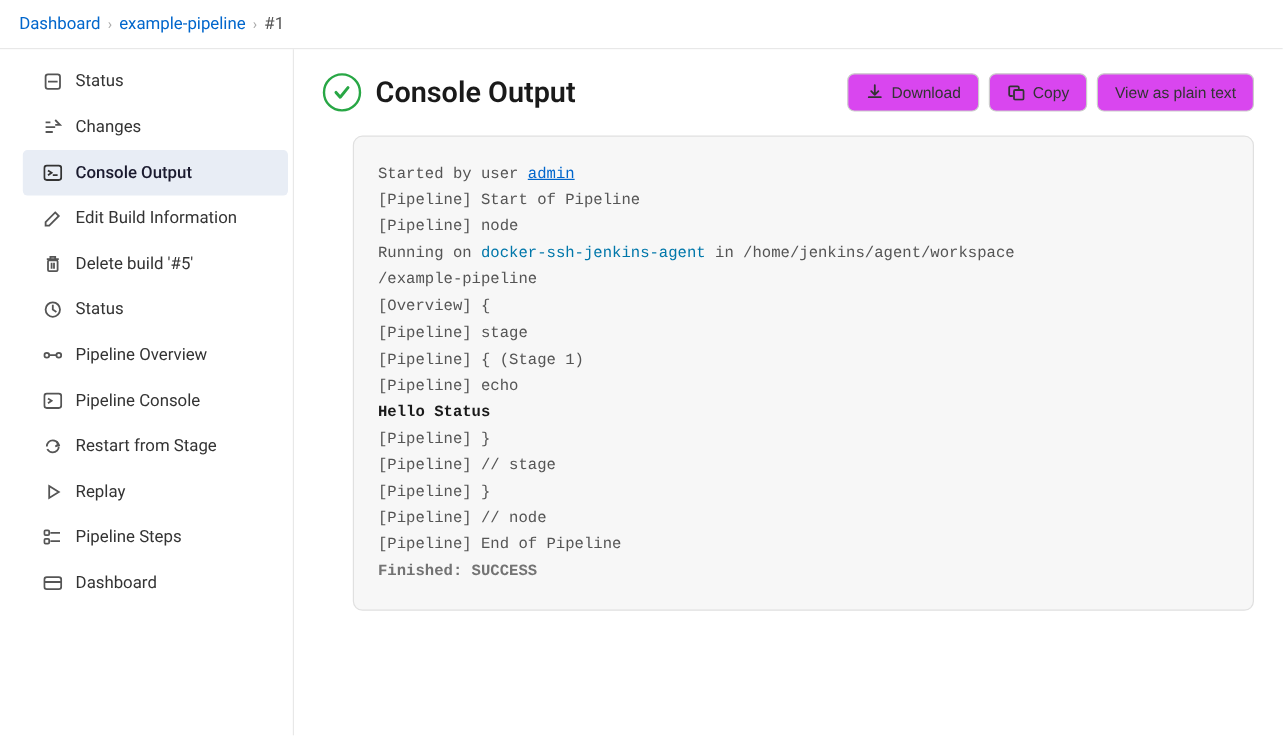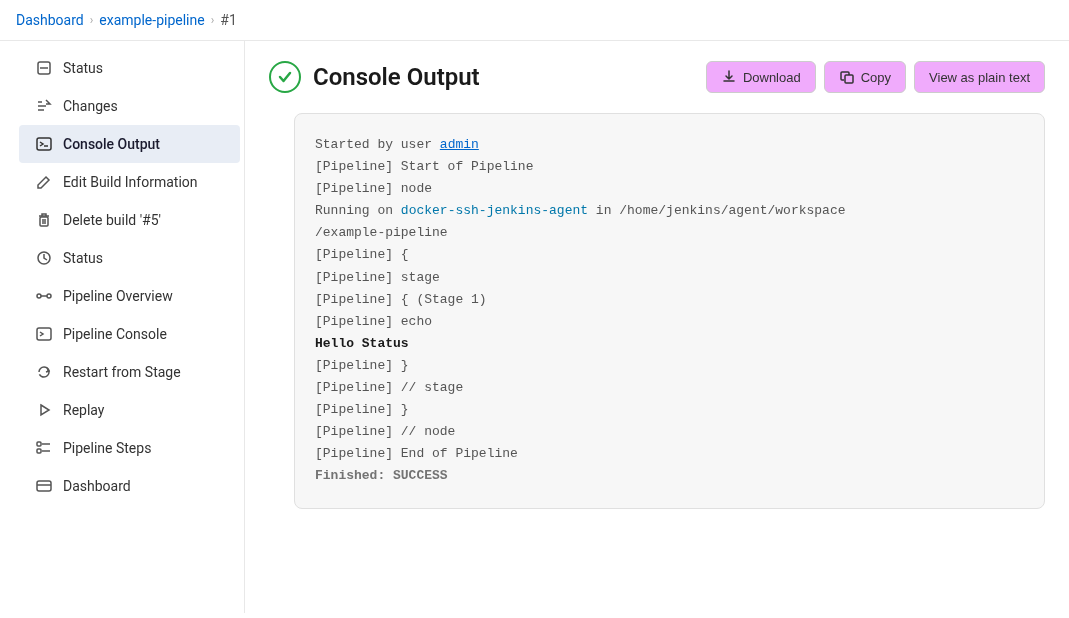--- a/index.html
+++ b/index.html
@@ -108,21 +108,21 @@
       gap: 8px;
       margin-left: auto;
     }
     .toolbar-btn {
       display: flex;
       align-items: center;
       gap: 6px;
       padding: 7px 14px;
       border: 1px solid #ccc;
       border-radius: 6px;
-      background: #f0abfc;
+      background: #d946ef;
       cursor: pointer;
       font-size: 13px;
       color: #333;
     }
     .btn-icon {
       width: 16px;
       height: 16px;
       display: flex;
       align-items: center;
       justify-content: center;
@@ -323,21 +323,21 @@
         </button>
       </div>
     </div>
 
     <div class="console-output">
       <span class="line">Started by user <a href="#" class="link-blue">admin</a></span>
       <span class="line">[Pipeline] Start of Pipeline</span>
       <span class="line">[Pipeline] node</span>
       <span class="line">Running on <a href="#" class="link-teal">docker-ssh-jenkins-agent</a> in /home/jenkins/agent/workspace</span>
       <span class="line">/example-pipeline</span>
-      <span class="line">[Pipeline] {</span>
+      <span class="line">[Overview] {</span>
       <span class="line">[Pipeline] stage</span>
       <span class="line">[Pipeline] { (Stage 1)</span>
       <span class="line">[Pipeline] echo</span>
       <span class="line bold">Hello Status</span>
       <span class="line">[Pipeline] }</span>
       <span class="line">[Pipeline] // stage</span>
       <span class="line">[Pipeline] }</span>
       <span class="line">[Pipeline] // node</span>
       <span class="line">[Pipeline] End of Pipeline</span>
       <span class="line success">Finished: SUCCESS</span>

